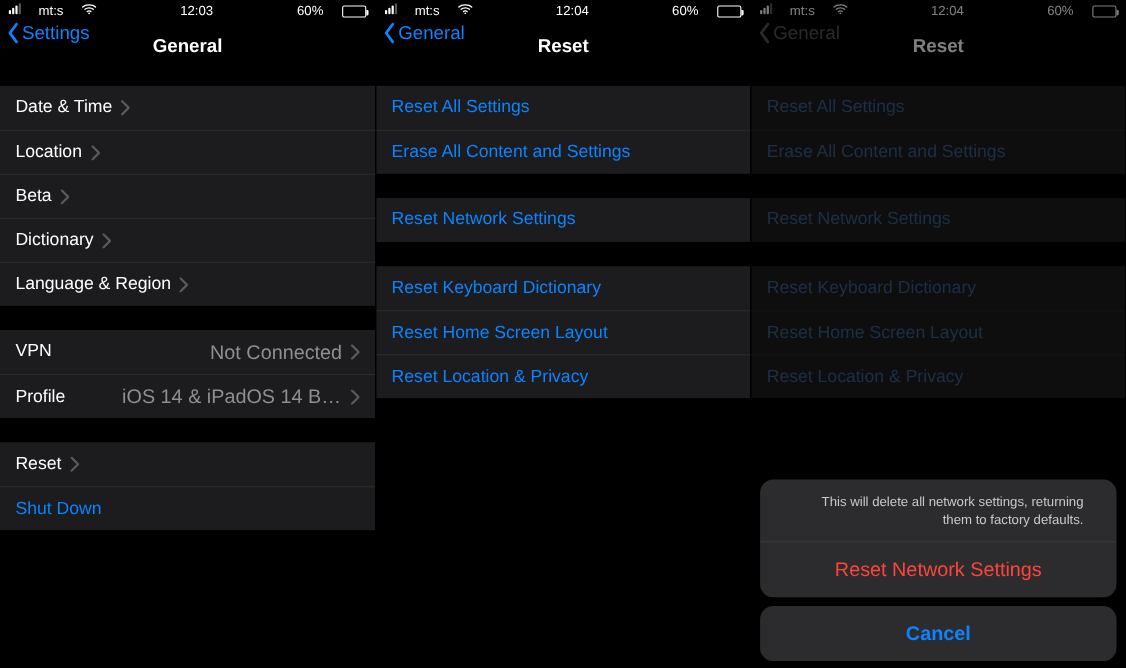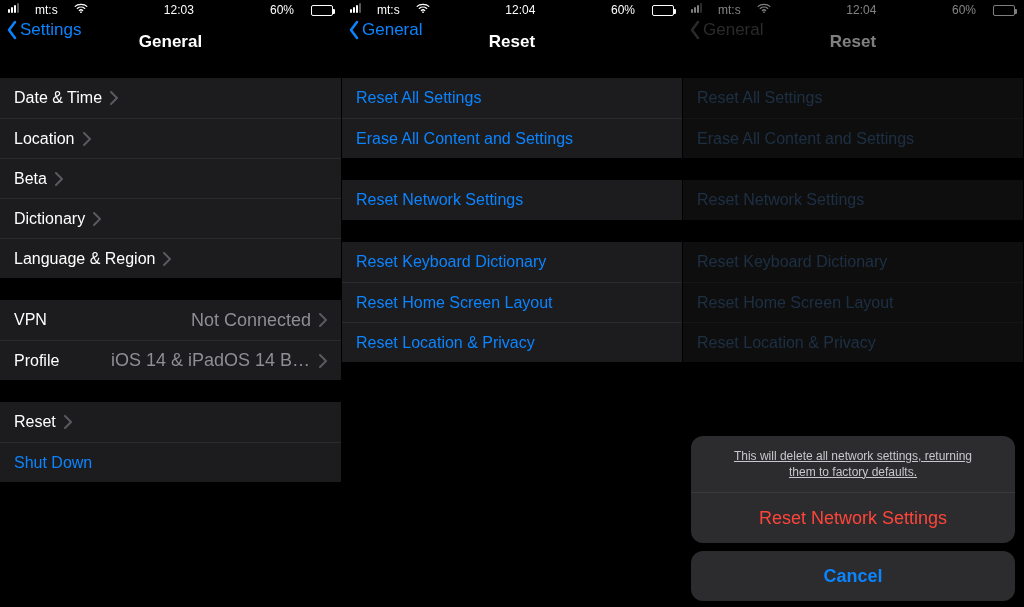--- a/index.html
+++ b/index.html
@@ -114,24 +114,23 @@
   }
   .sheet{
     background:var(--sheet);
     border-radius:12px;
     overflow:hidden;
   }
   .sheet-msg{
     padding:12px 30px;
     font-size:12px;
     color:#c7c7cc;
-    text-align:center;
+    text-align:right;
     line-height:1.35;
     border-bottom:1px solid var(--sheet-border);
-    text-decoration:underline;
   }
   .sheet-btn{
     height:50px;
     display:flex;align-items:center;justify-content:center;
     font-size:18px;
   }
   .sheet-btn.destructive{color:var(--red);}
   .sheet-btn.cancel{color:var(--accent);font-weight:600;}
 </style>
 </head>

